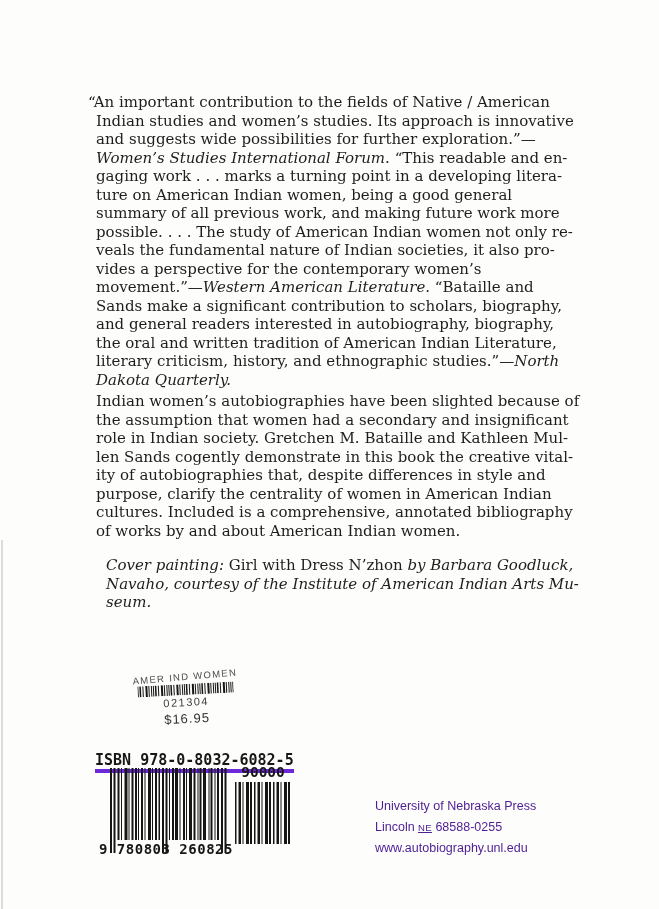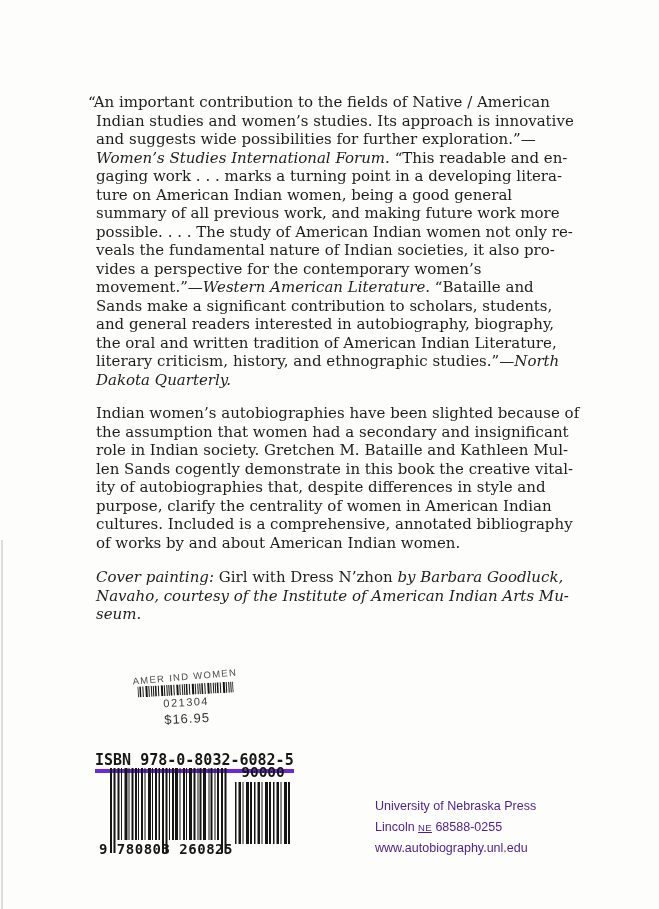--- a/index.html
+++ b/index.html
@@ -16,22 +16,22 @@
 
   
   .blurb{position:absolute;left:96px;top:93px;width:480px;}
   .line{
     font-family:"DejaVu Serif","Liberation Serif",serif;
     font-size:15px;line-height:18.5px;color:#1e1e1e;
     white-space:nowrap;
   }
   .line .it{font-style:italic;}
   .line.hang{margin-left:-8px;}
-  .para-2{margin-top:15px;}
-  .para-3{margin-top:16px;}
+  .para-2{margin-top:3px;}
+  .para-3{margin-top:16px;margin-left:10px;}
 
   
   .sticker{position:absolute;left:132px;top:671px;width:108px;text-align:center;
     transform:rotate(-3deg);}
   .sticker-label{font-family:"Liberation Sans",sans-serif;font-size:9.5px;
     letter-spacing:1.3px;white-space:nowrap;color:#4c4c4c;transform:rotate(-2deg);}
   .sticker-bars{display:block;margin:2px auto 0;}
   .sticker-number{font-family:"Liberation Sans",sans-serif;font-size:11px;
     letter-spacing:1.5px;margin-top:1px;color:#3d3d3d;}
   .sticker-price{font-family:"Liberation Sans",sans-serif;font-size:13px;
@@ -68,21 +68,21 @@
         <div class="line"><span>Indian studies and women’s studies. Its approach is innovative</span></div>
         <div class="line"><span>and suggests wide possibilities for further exploration.”—</span></div>
         <div class="line"><span class="it">Women’s Studies International Forum.</span><span> “This readable and en-</span></div>
         <div class="line"><span>gaging work . . . marks a turning point in a developing litera-</span></div>
         <div class="line"><span>ture on American Indian women, being a good general</span></div>
         <div class="line"><span>summary of all previous work, and making future work more</span></div>
         <div class="line"><span>possible. . . . The study of American Indian women not only re-</span></div>
         <div class="line"><span>veals the fundamental nature of Indian societies, it also pro-</span></div>
         <div class="line"><span>vides a perspective for the contemporary women’s</span></div>
         <div class="line"><span>movement.”—</span><span class="it">Western American Literature.</span><span> “Bataille and</span></div>
-        <div class="line"><span>Sands make a significant contribution to scholars, students,</span></div>
+        <div class="line"><span>Sands make a significant contribution to scholars, biography,</span></div>
         <div class="line"><span>and general readers interested in autobiography, biography,</span></div>
         <div class="line"><span>the oral and written tradition of American Indian Literature,</span></div>
         <div class="line"><span>literary criticism, history, and ethnographic studies.”—</span><span class="it">North</span></div>
         <div class="line"><span class="it">Dakota Quarterly.</span></div>
       </div>
       <div class="para para-2">
         <div class="line"><span>Indian women’s autobiographies have been slighted because of</span></div>
         <div class="line"><span>the assumption that women had a secondary and insignificant</span></div>
         <div class="line"><span>role in Indian society. Gretchen M. Bataille and Kathleen Mul-</span></div>
         <div class="line"><span>len Sands cogently demonstrate in this book the creative vital-</span></div>

